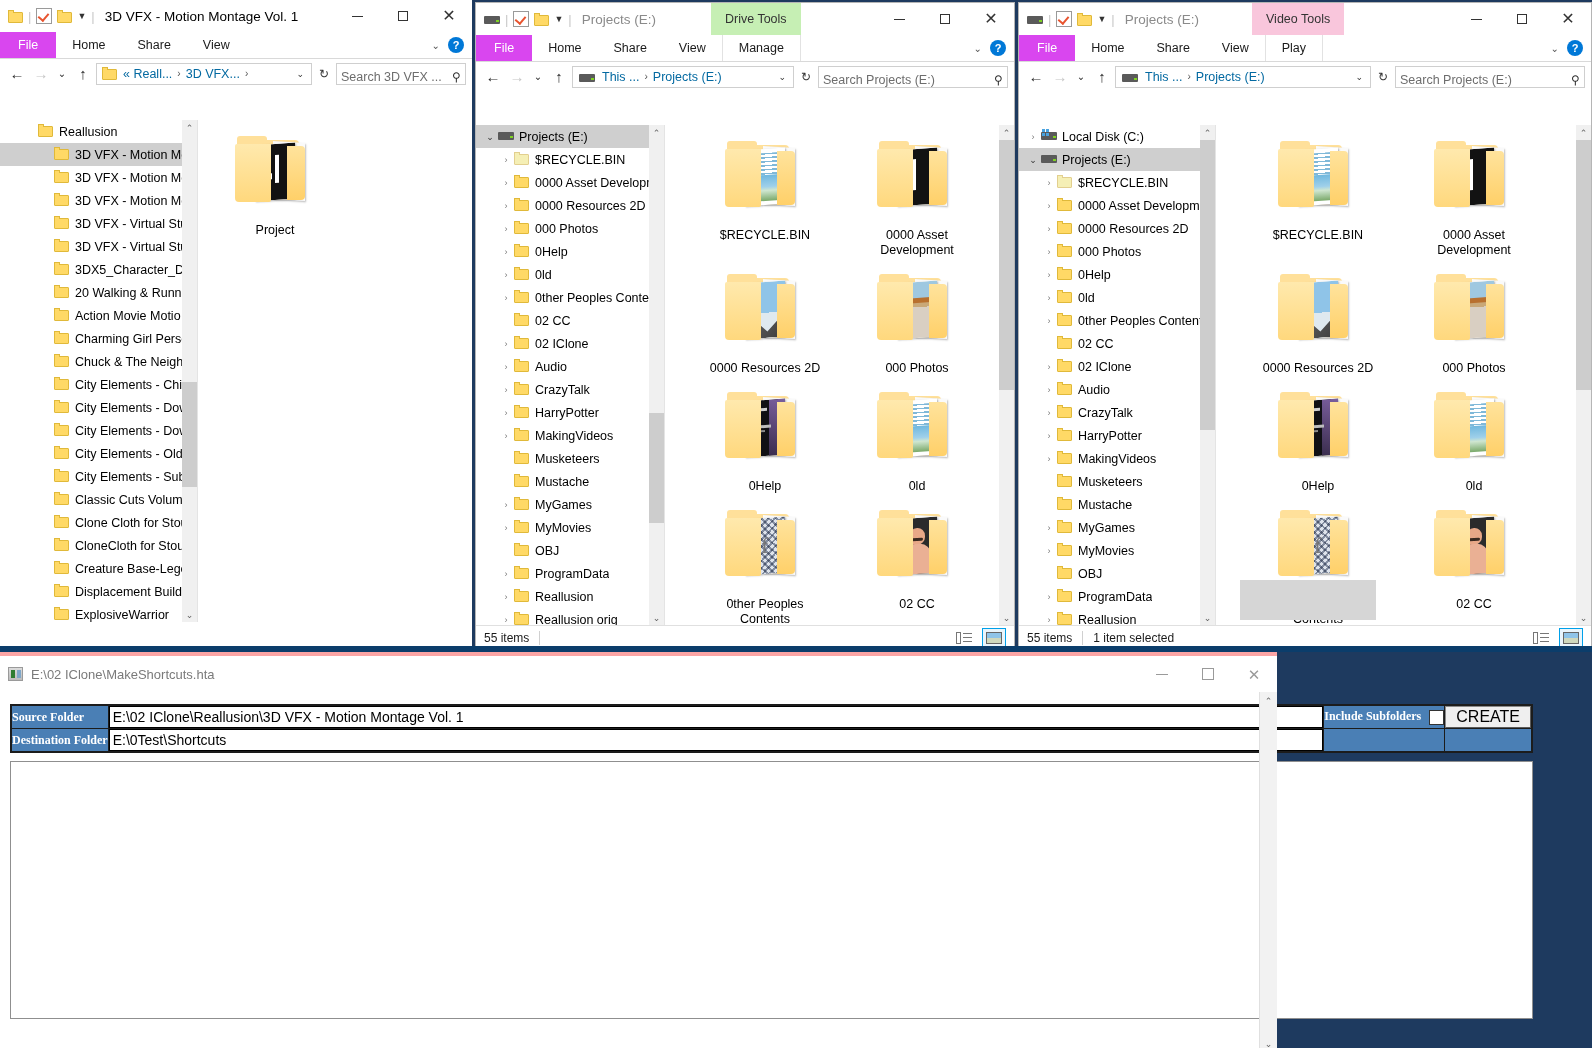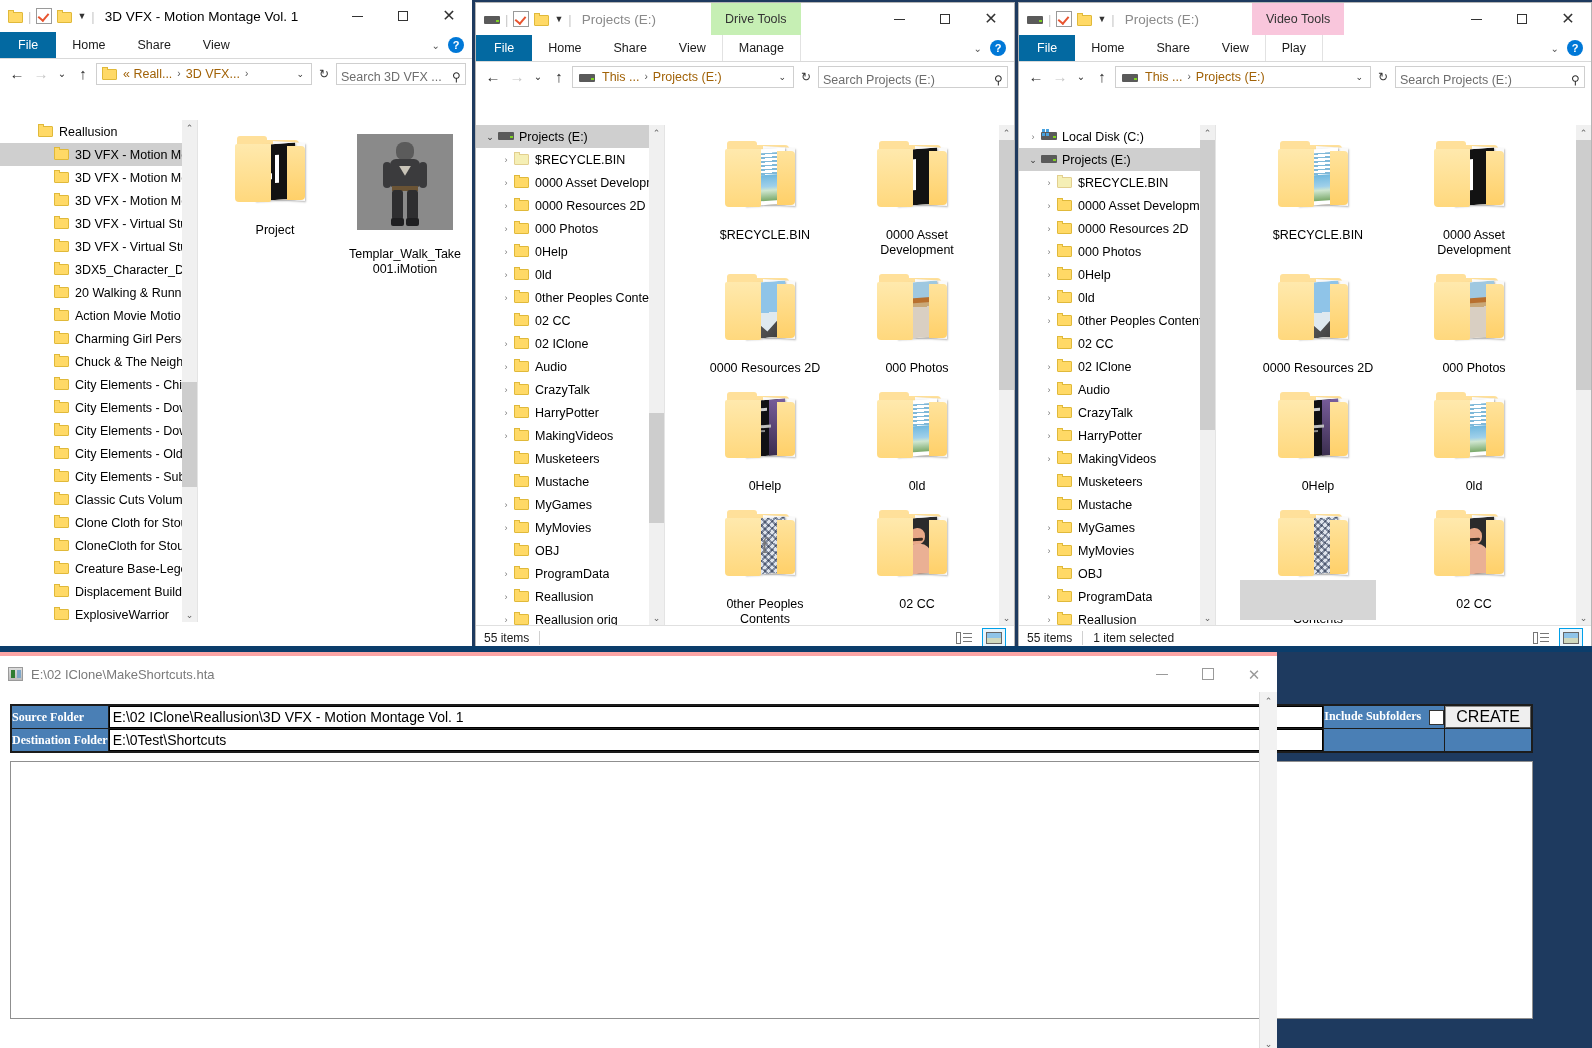--- a/index.html
+++ b/index.html
@@ -39,34 +39,34 @@
   .tb-title.dim{color:#8a8a8a;}
   .tb-contextual{position:absolute;height:32px;display:flex;align-items:center;justify-content:center;padding:0 14px;font-size:12.5px;color:#333;top:0;}
   .winbtns{position:absolute;right:0;top:0;height:32px;display:flex;}
   .winbtn{width:46px;height:32px;display:flex;align-items:center;justify-content:center;color:#333;font-size:13px;}
   .winbtn .gl-min{display:block;width:11px;height:1px;background:#333;}
   .winbtn .gl-max{display:block;width:10px;height:10px;border:1px solid #333;box-sizing:border-box;}
   .winbtn .gl-close{font-size:16px;line-height:1;font-family:"Liberation Sans",sans-serif;}
 
   
   .ribbon{height:26px;background:#fff;display:flex;align-items:stretch;position:relative;border-bottom:1px solid #d9d9d9;}
-  .rb-file{background:#0369a1;color:#fff;display:flex;align-items:center;justify-content:center;padding:0 18px;font-size:12.5px;}
+  .rb-file{background:#d946ef;color:#fff;display:flex;align-items:center;justify-content:center;padding:0 18px;font-size:12.5px;}
   .rb-tab{display:flex;align-items:center;justify-content:center;padding:0 16px;font-size:12.5px;color:#1a1a1a;}
   .rb-tab.ctx{border-left:1px solid #e2e2e2;border-right:1px solid #e2e2e2;}
   .rb-right{position:absolute;right:4px;top:0;height:26px;display:flex;align-items:center;gap:8px;padding-right:4px;}
   .rb-chev{color:#555;font-size:10px;}
   .help-ico{width:16px;height:16px;border-radius:50%;background:#0078d7;color:#fff;font-size:11px;display:flex;align-items:center;justify-content:center;font-weight:bold;}
 
   
   .addrbar{height:30px;display:flex;align-items:center;gap:2px;padding:3px 6px 4px 6px;background:#fff;box-sizing:border-box;}
   .nav-ico{width:22px;height:22px;display:flex;align-items:center;justify-content:center;color:#2b2b2b;font-size:15px;}
   .nav-ico.dis{color:#c6c6c6;}
   .nav-ico.sm{font-size:10px;width:16px;}
   .crumbbox{flex:1;height:22px;border:1px solid #cfcfcf;background:#fff;display:flex;align-items:center;padding:0 3px;box-sizing:border-box;min-width:0;}
-  .crumb{font-size:12.5px;color:#a16207;white-space:nowrap;padding:0 2px;}
+  .crumb{font-size:12.5px;color:#0369a1;white-space:nowrap;padding:0 2px;}
   .crumb-sep{color:#555;font-size:10px;padding:0 3px;}
   .crumb-chev{margin-left:auto;color:#333;font-size:9px;padding:0 4px;}
   .refresh{width:20px;height:22px;display:flex;align-items:center;justify-content:center;font-size:12px;color:#333;}
   .searchbox{width:130px;height:22px;border:1px solid #cfcfcf;background:#fff;display:flex;align-items:flex-end;padding:0 4px;box-sizing:border-box;}
   .searchbox .ph{flex:1;color:#6d6d6d;font-size:12.5px;white-space:nowrap;overflow:hidden;}
   .mag{font-size:12px;color:#333;transform:scaleX(-1);}
 
   
   .wbody{display:flex;position:absolute;left:0;right:0;}
   .navpane{position:relative;overflow:hidden;background:#fff;}
@@ -363,37 +363,20 @@
                 <div class="pg-dark" style="position: absolute; inset: 0px;">
                   <div class="bar" style="left:14%;top:16%;width:16%;height:30%"></div>
                   <div class="bar" style="left:14%;top:52%;width:28%;height:10%"></div>
                   <div class="bar" style="left:50%;top:20%;width:10%;height:50%"></div>
                 </div>
               </div>
               <div class="front"></div>
               <div class="front2"></div>
             </div>
             <div class="lbl">Project</div>
-          </div>
-          <div class="tile" style="width: 130px;">
-            <div class="charthumb">
-              <div class="fig">
-                <div class="helm"></div>
-                <div class="armL"></div>
-                <div class="armR"></div>
-                <div class="torso"></div>
-                <div class="chev"></div>
-                <div class="belt"></div>
-                <div class="legL"></div>
-                <div class="legR"></div>
-                <div class="bootL"></div>
-                <div class="bootR"></div>
-              </div>
-            </div>
-            <div class="lbl">Templar_Walk_Take 001.iMotion</div>
           </div>
         </div>
     </div>
   </div>
 </div>
 
 <div class="win" id="w2" style="left:475px;top:2px;width:540px;height:648px;border:1px solid #b5b5b5;">
   <div class="titlebar">
     <div class="tb-icons">
       <span class="ico-drive"></span>

